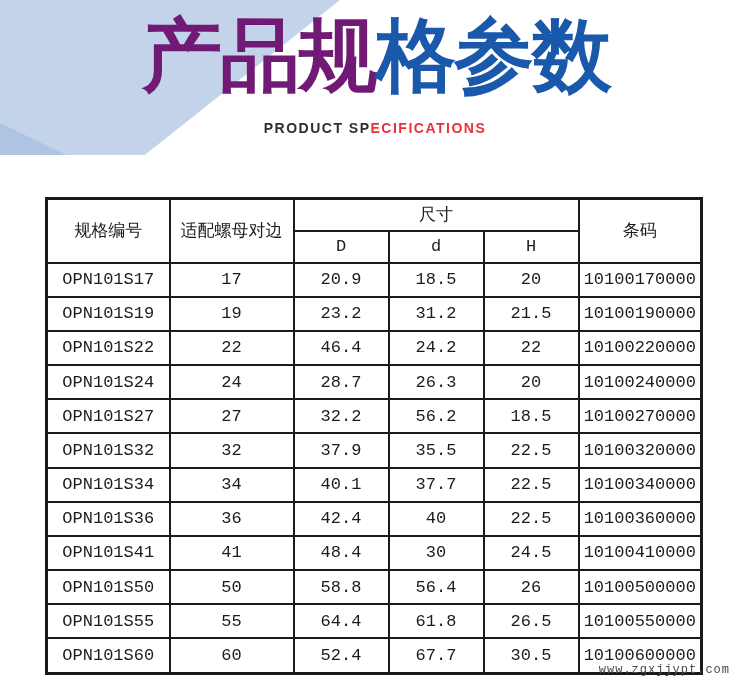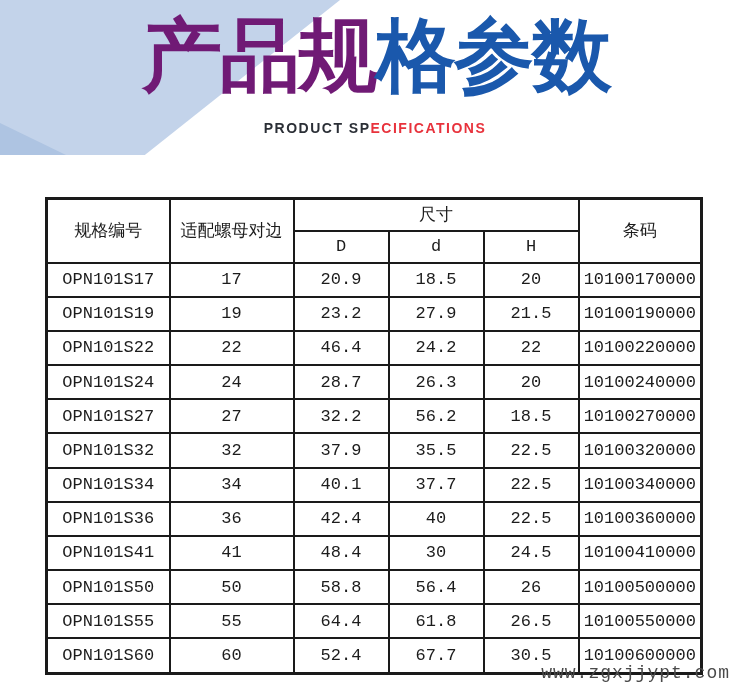--- a/index.html
+++ b/index.html
@@ -59,21 +59,21 @@
     font-weight:400; font-size:17px;
     padding:0; overflow:hidden; white-space:nowrap;
   }
   .spec-table { border:3px solid #1a1a1a; }
   .spec-table .hrow { height:32px; }
 
   
   .watermark {
     position:absolute; right:20px; top:663px;
     font-family:"Liberation Mono", monospace;
-    font-size:18px; letter-spacing:1px; color:#4a4a4a;
+    font-size:12px; letter-spacing:1px; color:#4a4a4a;
   }
 </style>
 </head>
 <body>
 
 <div class="bg-wedge"></div>
 <div class="bg-wedge-dark"></div>
 
 <div class="title">
   <span class="t-red">产品规</span><span class="t-blue">格参数</span>
@@ -115,21 +115,21 @@
         <td>17</td>
         <td>20.9</td>
         <td>18.5</td>
         <td>20</td>
         <td>10100170000</td>
       </tr>
       <tr>
         <td>OPN101S19</td>
         <td>19</td>
         <td>23.2</td>
-        <td>27.9</td>
+        <td>31.2</td>
         <td>21.5</td>
         <td>10100190000</td>
       </tr>
       <tr>
         <td>OPN101S22</td>
         <td>22</td>
         <td>46.4</td>
         <td>24.2</td>
         <td>22</td>
         <td>10100220000</td>

